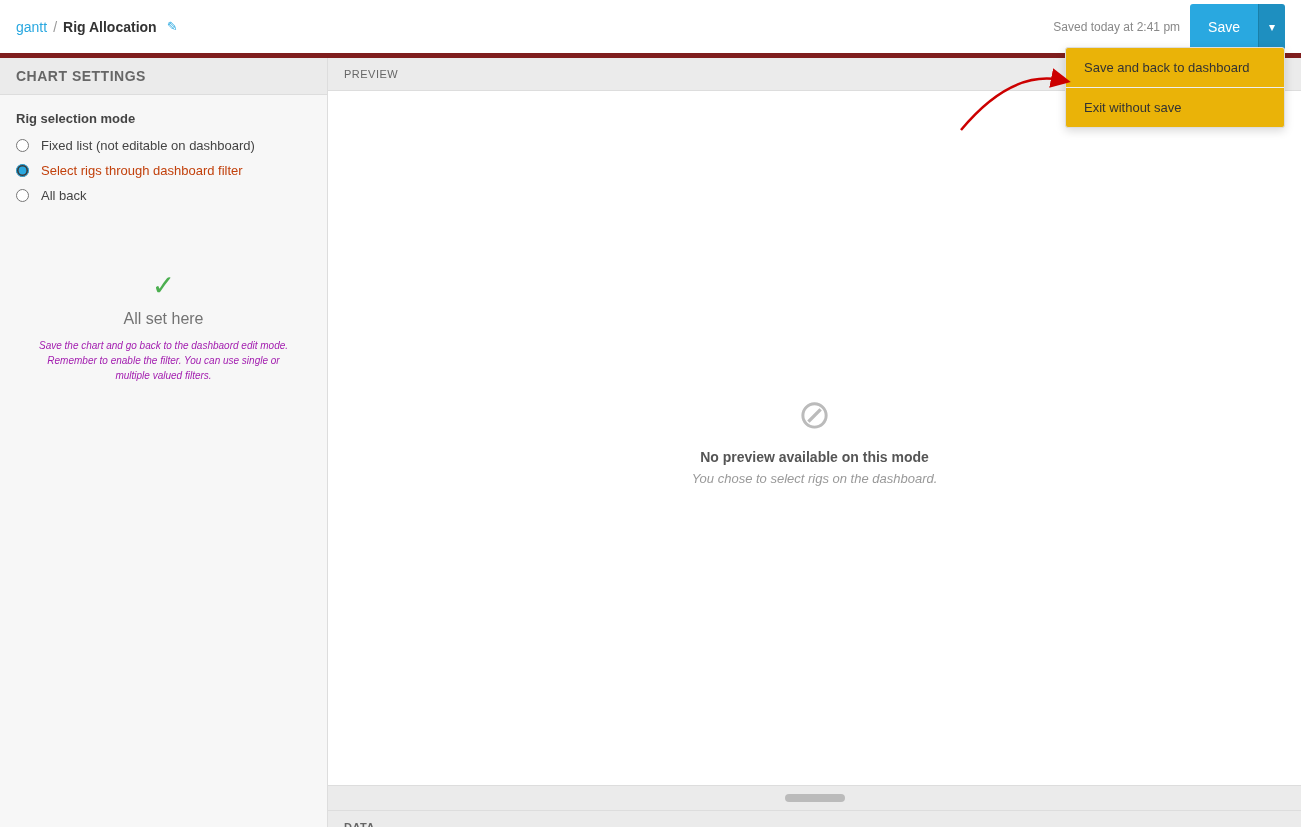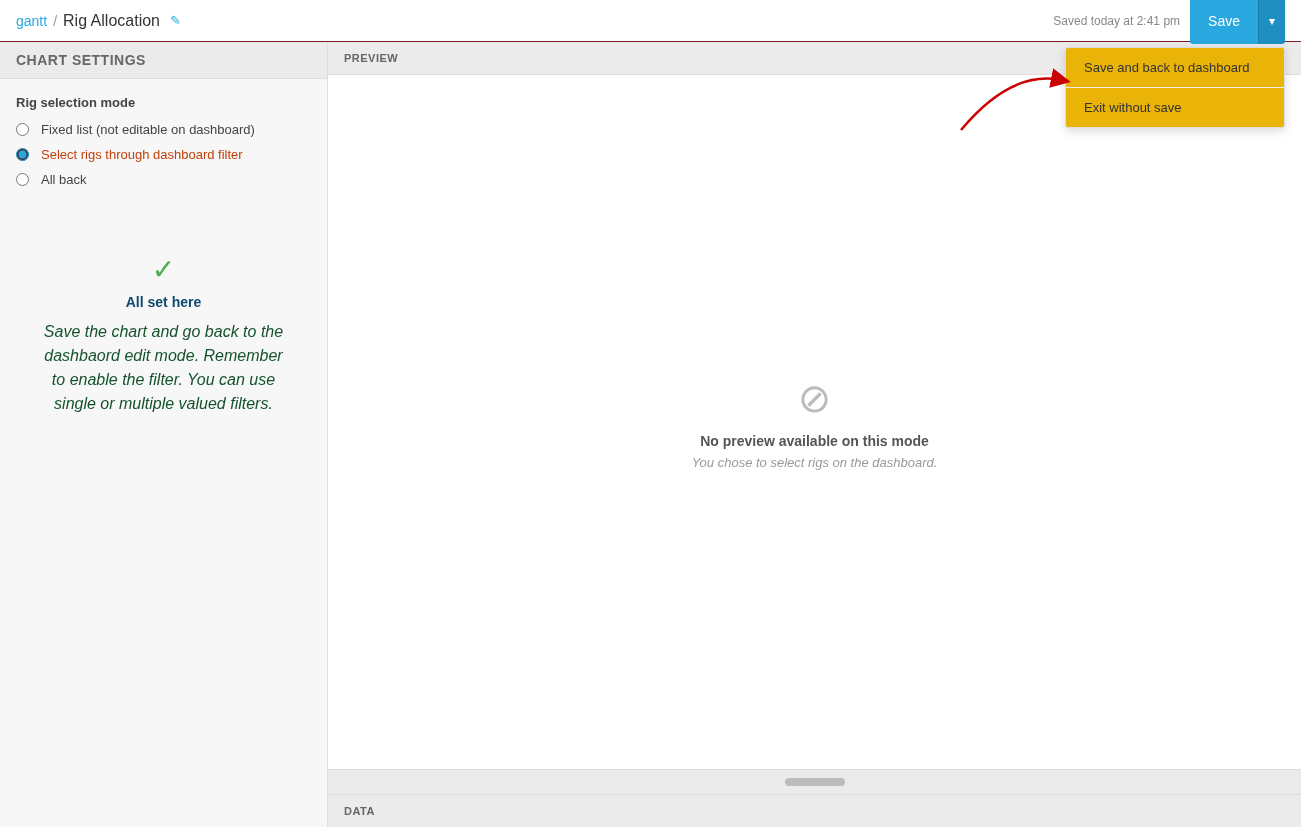--- a/index.html
+++ b/index.html
@@ -1,22 +1,22 @@
 <!DOCTYPE html>
 <html><head>
   <meta charset="utf-8">
   <style>
     * { box-sizing: border-box; margin: 0; padding: 0; }
     body { font-family: -apple-system, BlinkMacSystemFont, 'Segoe UI', Arial, sans-serif; font-size: 13px; background: #f0f0f0; color: #333; }
 
     
     .header {
       background: #fff;
-      border-bottom: 1px solid #7f1d1d;
-      height: 42px;
+      border-bottom: 5px solid #7f1d1d;
+      height: 58px;
       display: flex;
       align-items: center;
       justify-content: space-between;
       padding: 0 16px;
       position: relative;
       z-index: 10;
     }
     .header-left {
       display: flex;
       align-items: center;
@@ -26,22 +26,22 @@
       color: #29a8e0;
       font-size: 14px;
       cursor: pointer;
     }
     .breadcrumb-sep {
       color: #999;
       font-size: 14px;
     }
     .breadcrumb-title {
       color: #333;
-      font-size: 16px;
-      font-weight: 400;
+      font-size: 14px;
+      font-weight: 700;
     }
     .edit-icon {
       color: #29a8e0;
       font-size: 13px;
       cursor: pointer;
       margin-left: 4px;
     }
     .header-right {
       display: flex;
       align-items: center;
@@ -168,44 +168,44 @@
       margin: 20px 16px;
       text-align: center;
       padding: 20px;
     }
     .checkmark-icon {
       color: #4caf50;
       font-size: 28px;
       margin-bottom: 8px;
     }
     .all-set-title {
-      font-size: 14px;
-      font-weight: 700;
-      color: #0c4a6e;
+      font-size: 16px;
+      font-weight: 400;
+      color: #737373;
       margin-bottom: 10px;
     }
     .all-set-desc {
-      font-size: 16px;
-      color: #14532d;
+      font-size: 10px;
+      color: #a21caf;
       font-style: italic;
       line-height: 1.5;
     }
 
     
     .preview-area {
       flex: 1;
       display: flex;
       flex-direction: column;
       background: #fff;
     }
     .preview-header {
       background: #ebebeb;
       padding: 10px 16px;
       font-size: 11px;
-      font-weight: 700;
+      font-weight: 400;
       color: #666;
       letter-spacing: 0.5px;
       text-transform: uppercase;
       border-bottom: 1px solid #ddd;
     }
     .preview-content {
       flex: 1;
       display: flex;
       flex-direction: column;
       align-items: center;

